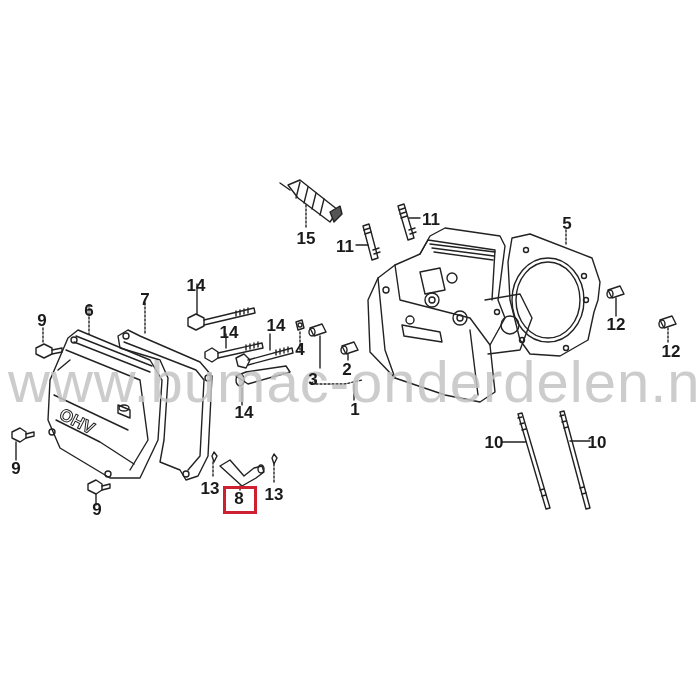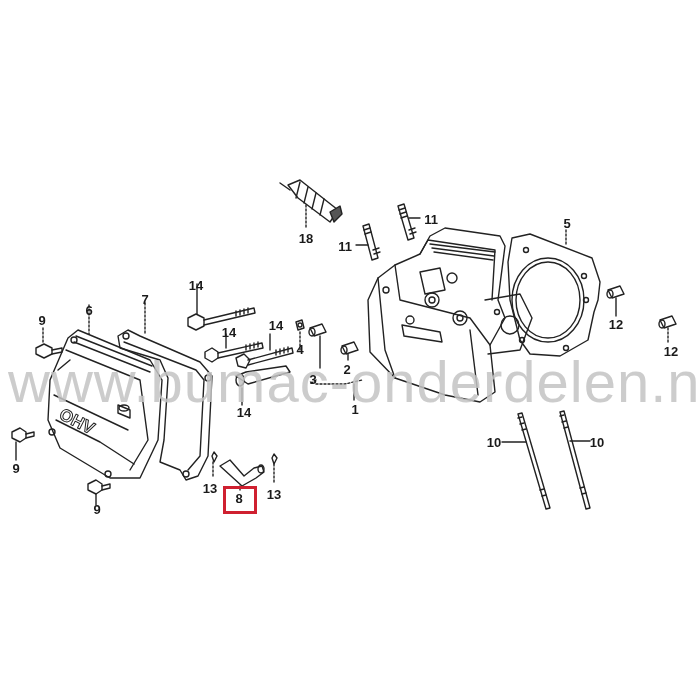--- a/index.html
+++ b/index.html
@@ -1,18 +1,18 @@
 <!DOCTYPE html>
 <html><head>
 <meta charset="utf-8">
 <style>
   html,body{margin:0;padding:0;background:#ffffff;}
   body{width:700px;height:700px;position:relative;overflow:hidden;font-family:"Liberation Sans",sans-serif;}
   #canvas{position:absolute;left:0;top:0;width:700px;height:700px;}
-  .callout{position:absolute;font-family:"Liberation Sans",sans-serif;font-size:13px;font-weight:bold;color:#1a1a1a;line-height:1;transform:translate(-50%,-50%);white-space:nowrap;}
+  .callout{position:absolute;font-family:"Liberation Sans",sans-serif;font-size:17px;font-weight:bold;color:#1a1a1a;line-height:1;transform:translate(-50%,-50%);white-space:nowrap;}
   .watermark{position:absolute;left:8px;top:348px;width:690px;font-family:"Liberation Sans",sans-serif;font-size:58px;color:#c4c4c4;opacity:0.85;letter-spacing:1px;white-space:nowrap;pointer-events:none;}
   .highlight{position:absolute;left:223px;top:486px;width:34px;height:28px;border:3px solid #cf2030;box-sizing:border-box;}
 </style>
 </head>
 <body>
 
 <svg id="canvas" viewBox="0 0 700 700" xmlns="http://www.w3.org/2000/svg" fill="none" stroke="#222" stroke-width="1.4" stroke-linejoin="round" stroke-linecap="round">
 
   <g>
     <path d="M280,183 L290,190"></path>
@@ -156,21 +156,21 @@
     <path d="M518,418 L522,417 M520,424 L524,423 M522,430 L526,429 M540,490 L544,489 M542,496 L546,495"></path>
     <line x1="502" y1="442" x2="526" y2="442"></line>
     <path d="M560,412 L564,411 L590,508 L586,509 Z"></path>
     <path d="M560,416 L564,415 M562,422 L566,421 M564,428 L568,427 M580,488 L584,487 M582,494 L586,493"></path>
     <line x1="570" y1="441" x2="590" y2="441"></line>
   </g>
 </svg>
 
 <div class="watermark">www.bumac-onderdelen.nl</div>
 
-<div class="callout" style="left:306px;top:238px;">18</div>
+<div class="callout" style="left:306px;top:238px;">15</div>
 <div class="callout" style="left:431px;top:219px;">11</div>
 <div class="callout" style="left:345px;top:246px;">11</div>
 <div class="callout" style="left:567px;top:223px;">5</div>
 <div class="callout" style="left:616px;top:324px;">12</div>
 <div class="callout" style="left:671px;top:351px;">12</div>
 <div class="callout" style="left:42px;top:320px;">9</div>
 <div class="callout" style="left:89px;top:310px;">6</div>
 <div class="callout" style="left:145px;top:299px;">7</div>
 <div class="callout" style="left:196px;top:285px;">14</div>
 <div class="callout" style="left:229px;top:332px;">14</div>

